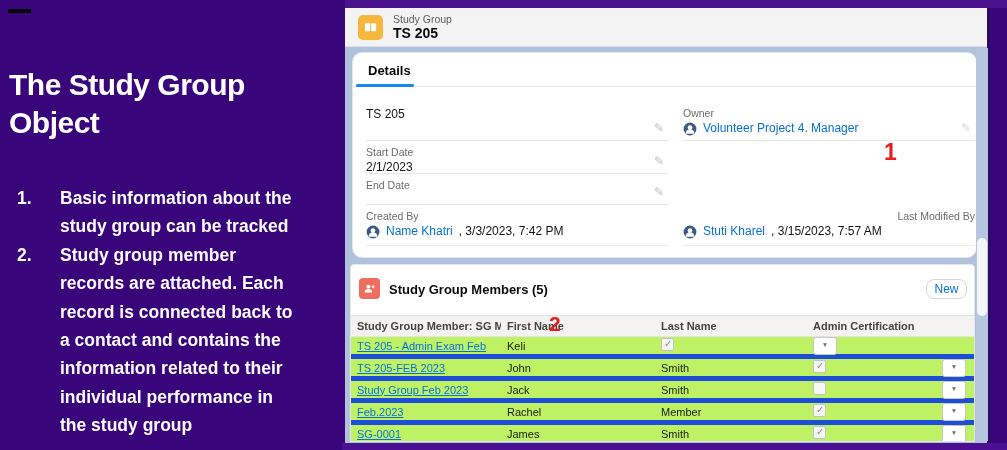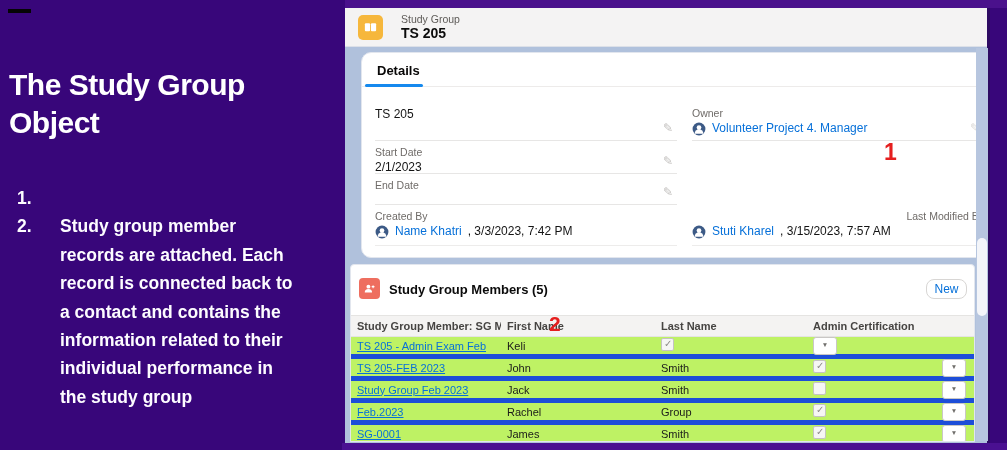--- a/index.html
+++ b/index.html
@@ -19,31 +19,31 @@
   .txt { flex:1; font-size:17.5px; font-weight:bold; line-height:28.4px; white-space:pre-line; }
 
   
   .browser-bar  { position:absolute; left:345px; top:0;     width:662px; height:8px; background:#4A118C; }
   .bottom-bar   { position:absolute; left:342px; top:443px; width:665px; height:7px; background:#4A1091; }
 
   
   .shot { position:absolute; left:345px; top:8px; width:645px; height:435px;
           background:#B0C1DC; border-right:3px solid #2E0B63; }
   .rec-header { height:39px; background:#F4F3F3; border-bottom:1px solid #DCE0E8;
-                display:flex; align-items:center; padding-left:13px;gap:8px; }
+                display:flex; align-items:center; padding-left:13px; }
   .entity-icon { width:25px; height:25px; border-radius:5px; background:#F6B73C;
                  display:flex; align-items:center; justify-content:center; flex:0 0 auto; }
   .rec-titles { margin-left:10px; }
   .entity-label { font-size:10.5px; color:#5E5B58; line-height:12px; }
   .record-name  { font-size:14px; font-weight:bold; color:#0B0B0B; line-height:16px; }
 
   .shot-body { position:relative; height:395px; }
 
   .card { position:absolute; background:#FFFFFF; border:1px solid #E2E6EE; border-radius:4px; }
-  .details-card { left:16px; top:5px; width:625px; height:206px;border-radius:10px; }
+  .details-card { left:7px; top:5px; width:625px; height:206px;border-radius:10px; }
   .members-card { left:5px; top:217px; width:625px; height:178px; border-radius:4px 4px 0 0; overflow:hidden; }
 
   
   .tabs { position:relative; height:34px; border-bottom:1px solid #EDEBEA; }
   .tab-label { position:absolute; left:15px; top:10px; font-size:13px; font-weight:bold; color:#080707; }
   .tab-underline { position:absolute; left:3px; top:31px; width:58px; height:3px; background:#1589EE; border-radius:2px; }
 
   .field { position:absolute; border-bottom:1px solid #E7E6E5; }
   .fl { left:13px;  width:302px; }
   .fr { left:330px; width:292px; }
@@ -95,20 +95,22 @@
 </style>
 </head>
 <body>
 
 <div class="dash"></div>
 <div class="slide-title">The Study Group
 Object</div>
 <div class="slide-list">
   <div class="li">
     <span class="num">1.</span>
+    <span class="txt">Basic information about the
+study group can be tracked</span>
   </div>
   <div class="li">
     <span class="num">2.</span>
     <span class="txt">Study group member
 records are attached. Each
 record is connected back to
 a contact and contains the
 information related to their
 individual performance in
 the study group</span>
@@ -254,21 +256,21 @@
             <div class="td"><span class="cbx"></span></div>
             <div class="td">
               <button class="rowmenu">
                 <span class="caret">▼</span>
               </button>
             </div>
           </div>
           <div class="grid-row trow">
             <div class="td"><a class="rlink">Feb.2023</a></div>
             <div class="td">Rachel</div>
-            <div class="td">Group</div>
+            <div class="td">Member</div>
             <div class="td"><span class="cbx checked"></span></div>
             <div class="td">
               <button class="rowmenu">
                 <span class="caret">▼</span>
               </button>
             </div>
           </div>
           <div class="grid-row trow">
             <div class="td"><a class="rlink">SG-0001</a></div>
             <div class="td">James</div>

